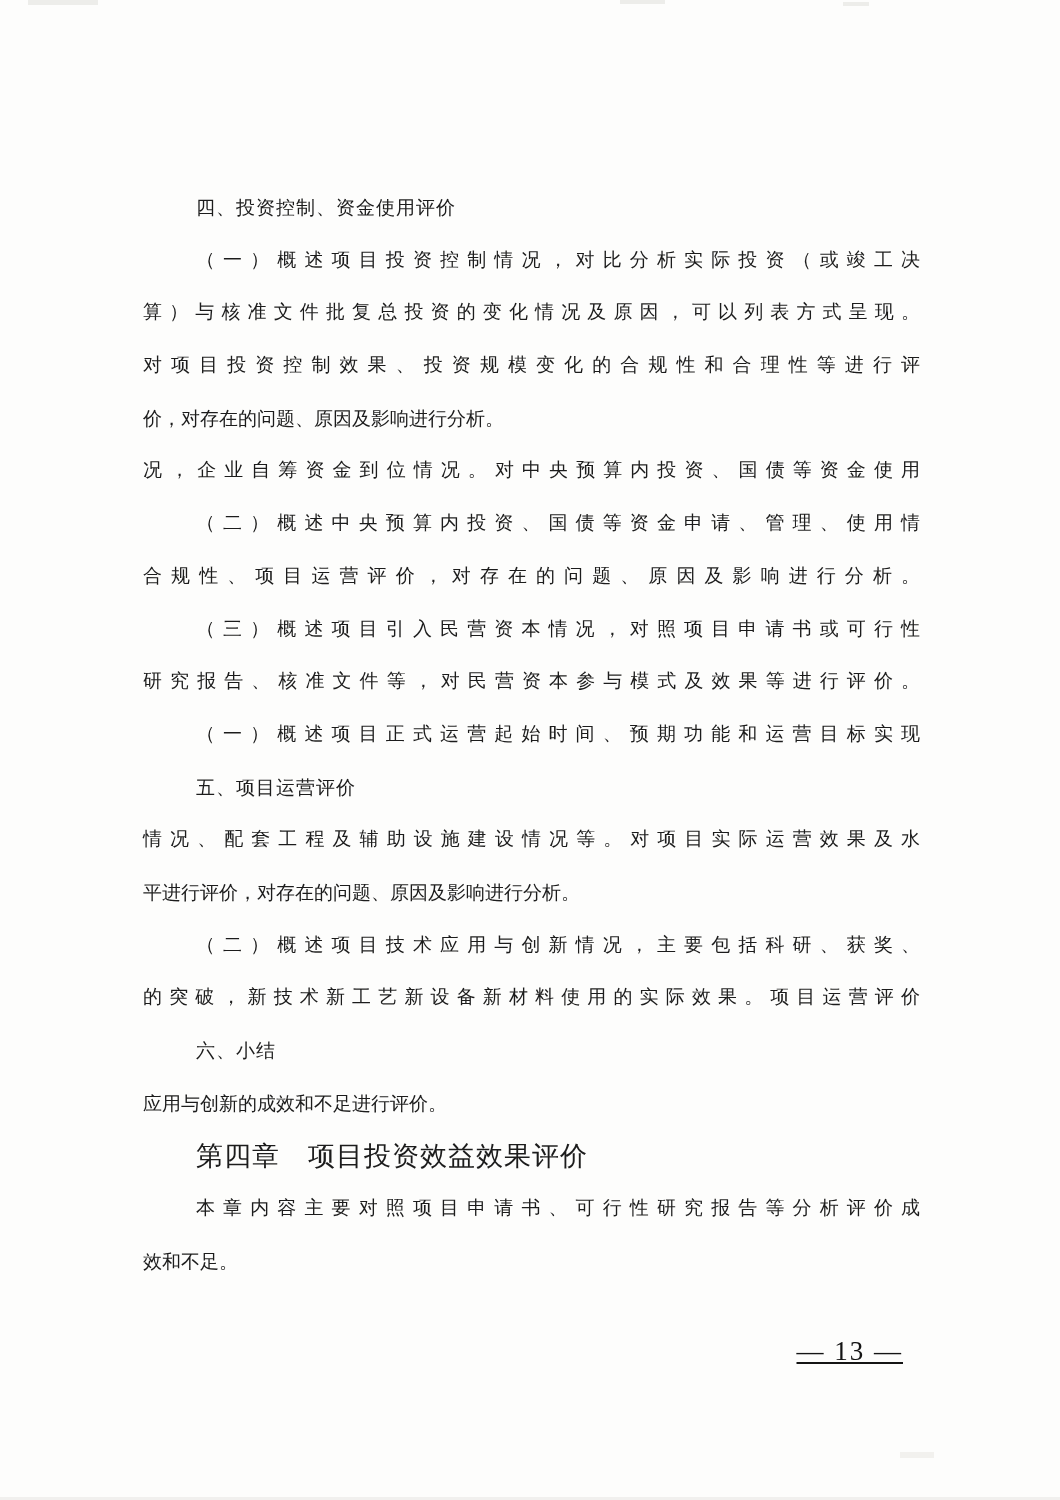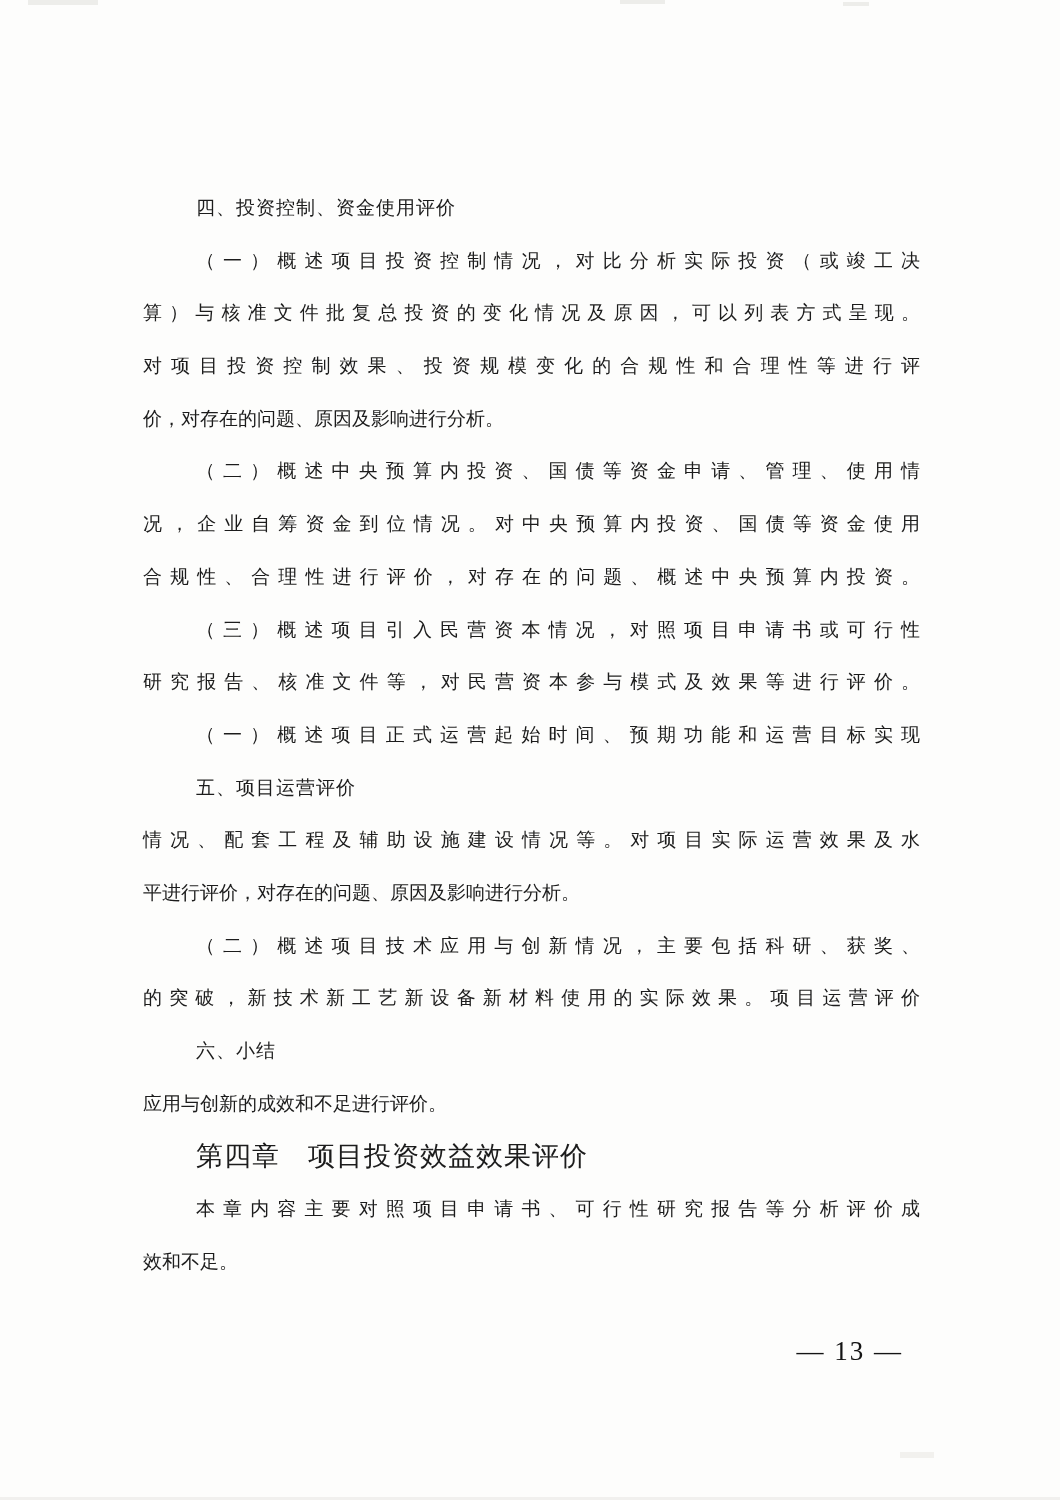--- a/index.html
+++ b/index.html
@@ -26,20 +26,21 @@
     height: 52.7px;
     line-height: 52.7px;
     font-size: 19px;
     white-space: nowrap;
   }
   .just {
     white-space: normal;
     text-align: justify;
     text-align-last: justify;
     text-justify: inter-character;
+    font-family: Liberation Mono, monospace;
   }
   .indent {
     text-indent: 53px;
   }
   .sec-heading {
     letter-spacing: 1px;
   }
   .chapter {
     font-family: "Liberation Sans", "DejaVu Sans", sans-serif;
     font-weight: 400;
@@ -47,20 +48,21 @@
     letter-spacing: 1px;
   }
   .footer {
     position: absolute;
     top: 1334px;
     right: 157px;
     font-size: 27px;
     line-height: 34px;
     color: #141414;
     letter-spacing: 2px;
+    text-decoration: underline;
   }
   .artifact {
     position: absolute;
     background: #ededea;
   }
   .a1 { left: 28px;  top: 0;      width: 70px; height: 5px; }
   .a2 { left: 620px; top: 0;      width: 45px; height: 4px; }
   .a3 { left: 843px; top: 2px;    width: 26px; height: 4px; }
   .a4 { left: 900px; top: 1452px; width: 34px; height: 6px; background: #f2f1ee; }
   .bottom-edge {
@@ -81,23 +83,23 @@
   <div class="artifact a2"></div>
   <div class="artifact a3"></div>
   <div class="artifact a4"></div>
 
   <div class="textblock">
     <div class="line indent sec-heading">四、投资控制、资金使用评价</div>
     <div class="line indent just">（一）概述项目投资控制情况，对比分析实际投资（或竣工决</div>
     <div class="line just">算）与核准文件批复总投资的变化情况及原因，可以列表方式呈现。</div>
     <div class="line just">对项目投资控制效果、投资规模变化的合规性和合理性等进行评</div>
     <div class="line">价，对存在的问题、原因及影响进行分析。</div>
+    <div class="line just">况，企业自筹资金到位情况。对中央预算内投资、国债等资金使用</div>
     <div class="line indent just">（二）概述中央预算内投资、国债等资金申请、管理、使用情</div>
-    <div class="line just">况，企业自筹资金到位情况。对中央预算内投资、国债等资金使用</div>
-    <div class="line just">合规性、合理性进行评价，对存在的问题、概述中央预算内投资。</div>
+    <div class="line just">合规性、项目运营评价，对存在的问题、原因及影响进行分析。</div>
     <div class="line indent just">（三）概述项目引入民营资本情况，对照项目申请书或可行性</div>
     <div class="line just">研究报告、核准文件等，对民营资本参与模式及效果等进行评价。</div>
     <div class="line indent just">（一）概述项目正式运营起始时间、预期功能和运营目标实现</div>
     <div class="line indent sec-heading">五、项目运营评价</div>
     <div class="line just">情况、配套工程及辅助设施建设情况等。对项目实际运营效果及水</div>
     <div class="line">平进行评价，对存在的问题、原因及影响进行分析。</div>
     <div class="line indent just">（二）概述项目技术应用与创新情况，主要包括科研、获奖、</div>
     <div class="line just">的突破，新技术新工艺新设备新材料使用的实际效果。项目运营评价</div>
     <div class="line indent sec-heading">六、小结</div>
     <div class="line">应用与创新的成效和不足进行评价。</div>

